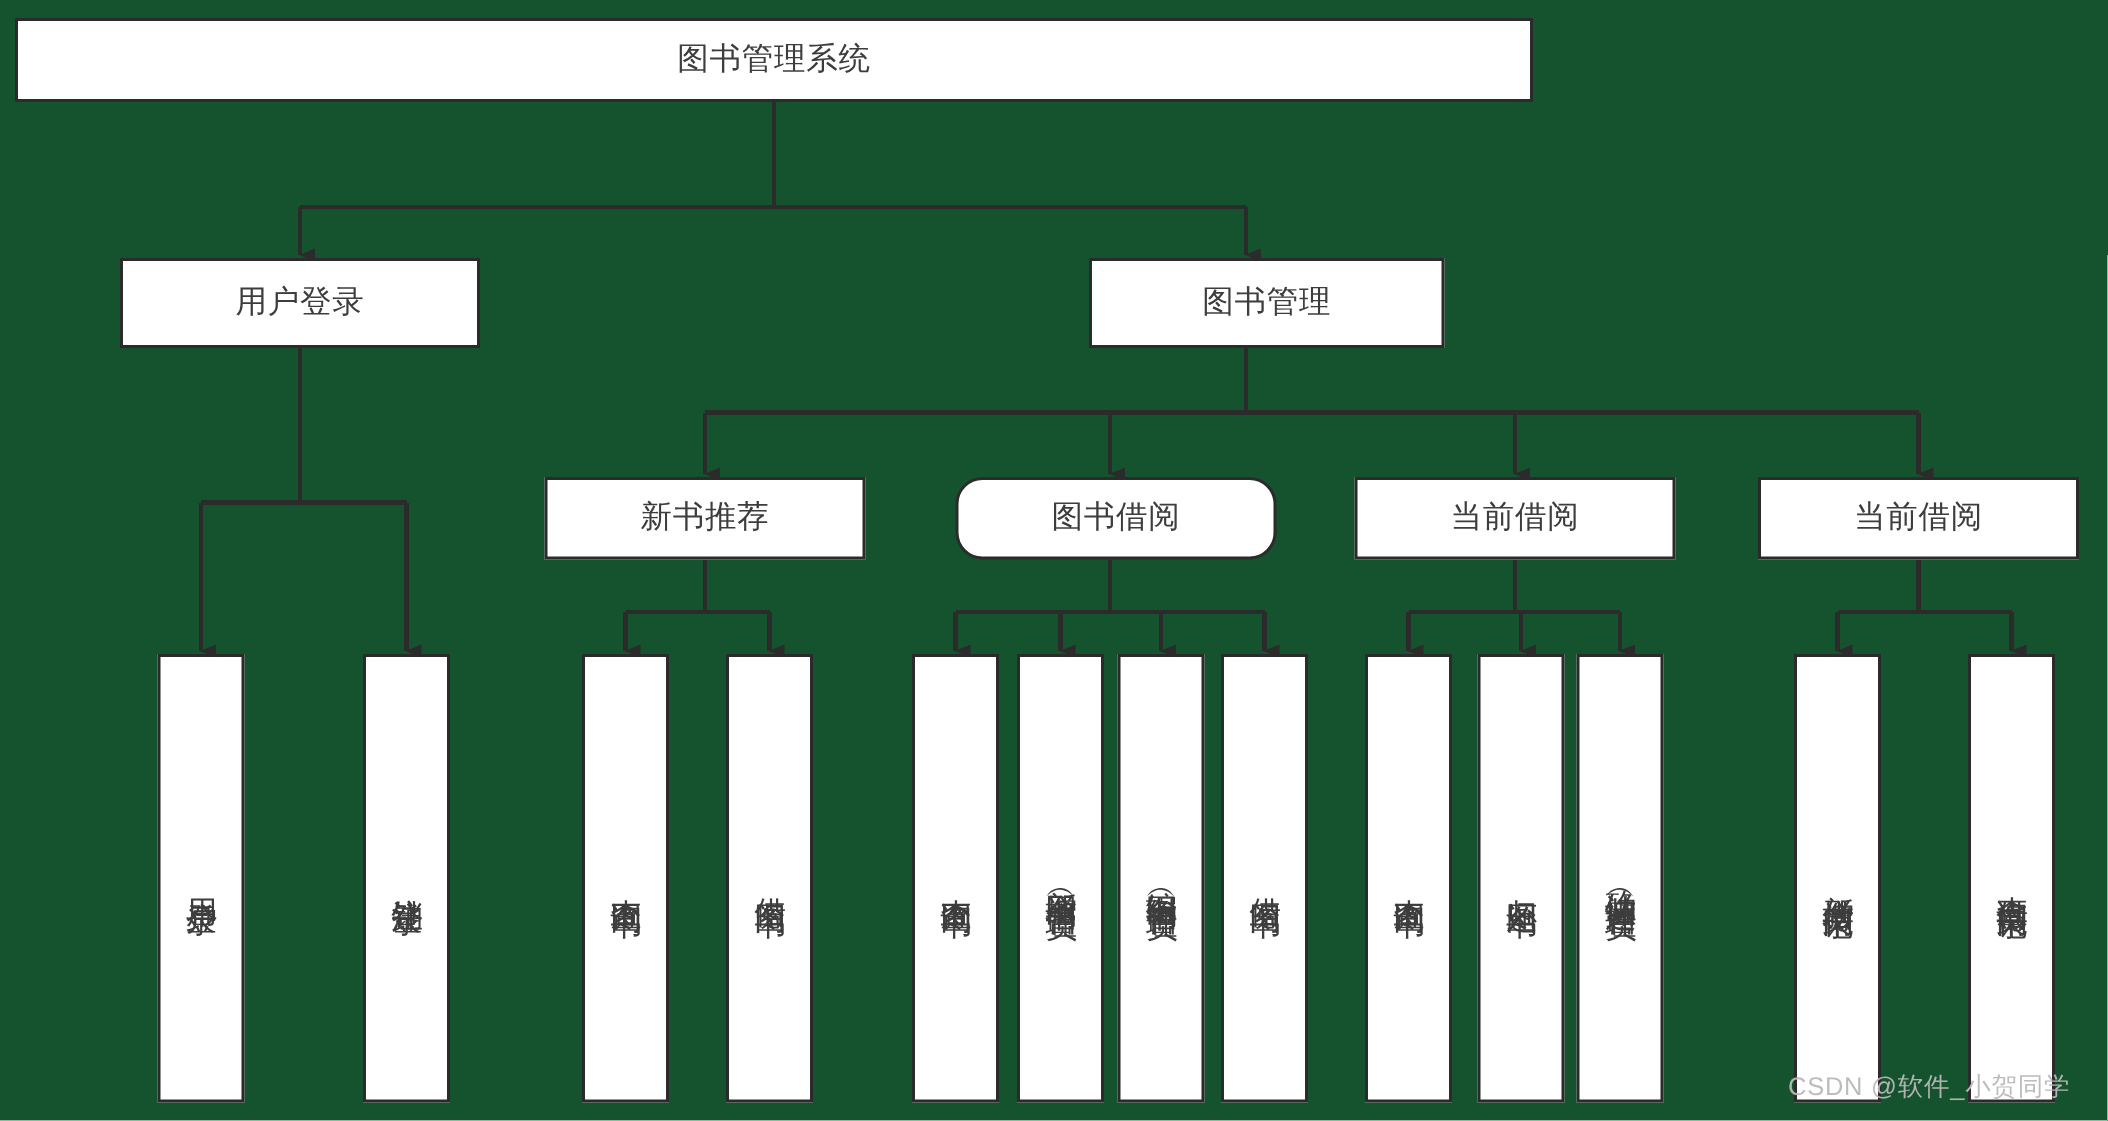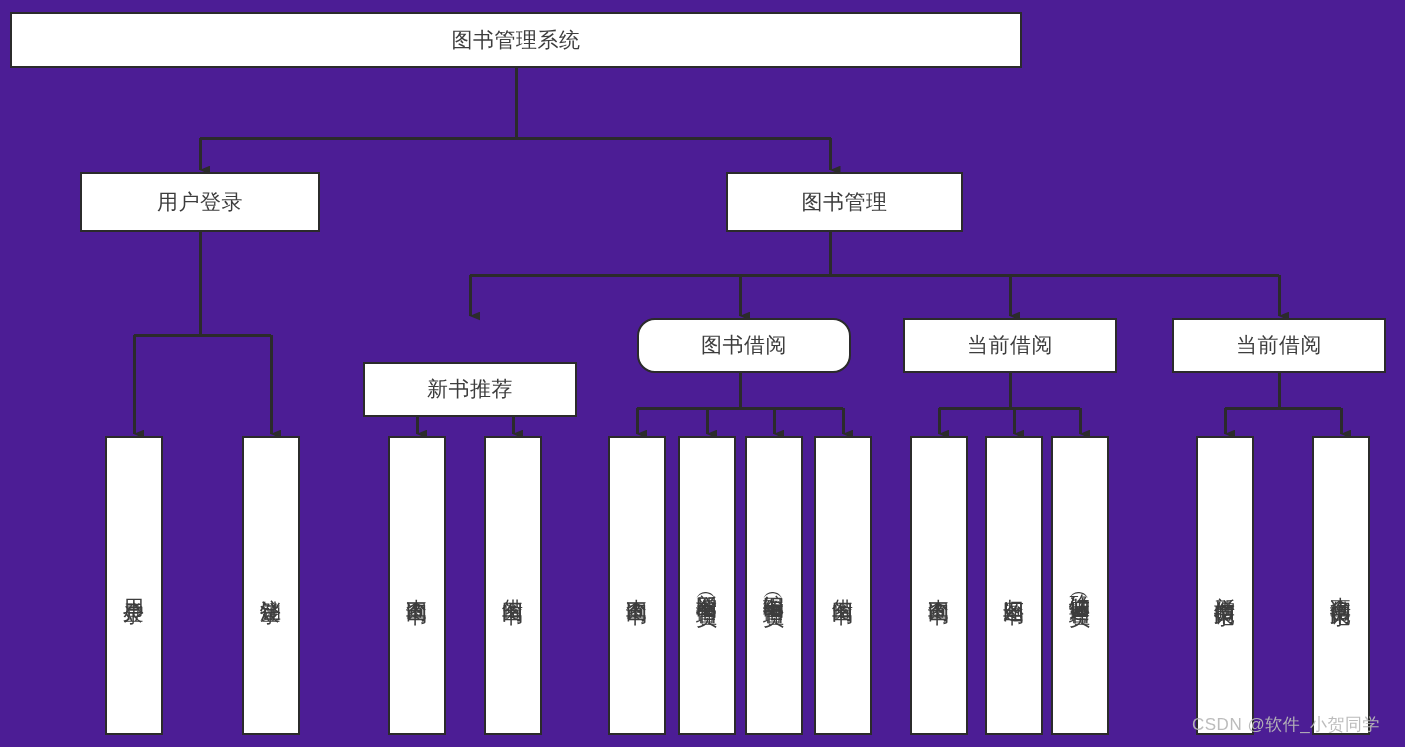--- a/index.html
+++ b/index.html
@@ -1,21 +1,21 @@
 <!DOCTYPE html>
 <html><head>
 <meta charset="utf-8">
 <title>图书管理系统 功能结构图</title>
 <style>
   html,body{margin:0;padding:0;background:#ffffff;}
   body{
     font-family:"Liberation Sans","DejaVu Sans",sans-serif;
     width:1405px;height:747px;overflow:hidden;
   }
-  #diagram-root{position:relative;width:1405px;height:747px;background:#4c1d95;}
+  #diagram-root{position:relative;width:1405px;height:747px;background:#14532d;}
   svg#tree-svg{position:absolute;left:0;top:0;width:1405px;height:747px;}
 
   .node-box{
     position:absolute;
     box-sizing:border-box;
     background:#ffffff;
     border:2px solid #2b2b2b;
     display:flex;
     align-items:center;
     justify-content:center;
@@ -96,21 +96,21 @@
   <div id="node-layer">
       <div class="node-box root" style="left: 10px; top: 12px; width: 1012px; height: 56px;">
         <span class="node-label">图书管理系统</span>
       </div>
       <div class="node-box branch" style="left: 80px; top: 172px; width: 240px; height: 60px;">
         <span class="node-label">用户登录</span>
       </div>
       <div class="node-box branch" style="left: 712px; top: 172px; width: 237px; height: 60px; margin-left: 14px;">
         <span class="node-label">图书管理</span>
       </div>
-      <div class="node-box branch" style="left: 363px; top: 318px; width: 214px; height: 55px; margin-top: 44px;">
+      <div class="node-box branch" style="left: 363px; top: 318px; width: 214px; height: 55px;">
         <span class="node-label">新书推荐</span>
       </div>
       <div class="node-box branch" style="left: 637px; top: 318px; width: 214px; height: 55px; border-radius: 18px;">
         <span class="node-label">图书借阅</span>
       </div>
       <div class="node-box branch" style="left: 903px; top: 318px; width: 214px; height: 55px;">
         <span class="node-label">当前借阅</span>
       </div>
       <div class="node-box branch" style="left: 1172px; top: 318px; width: 214px; height: 55px;">
         <span class="node-label">当前借阅</span>

